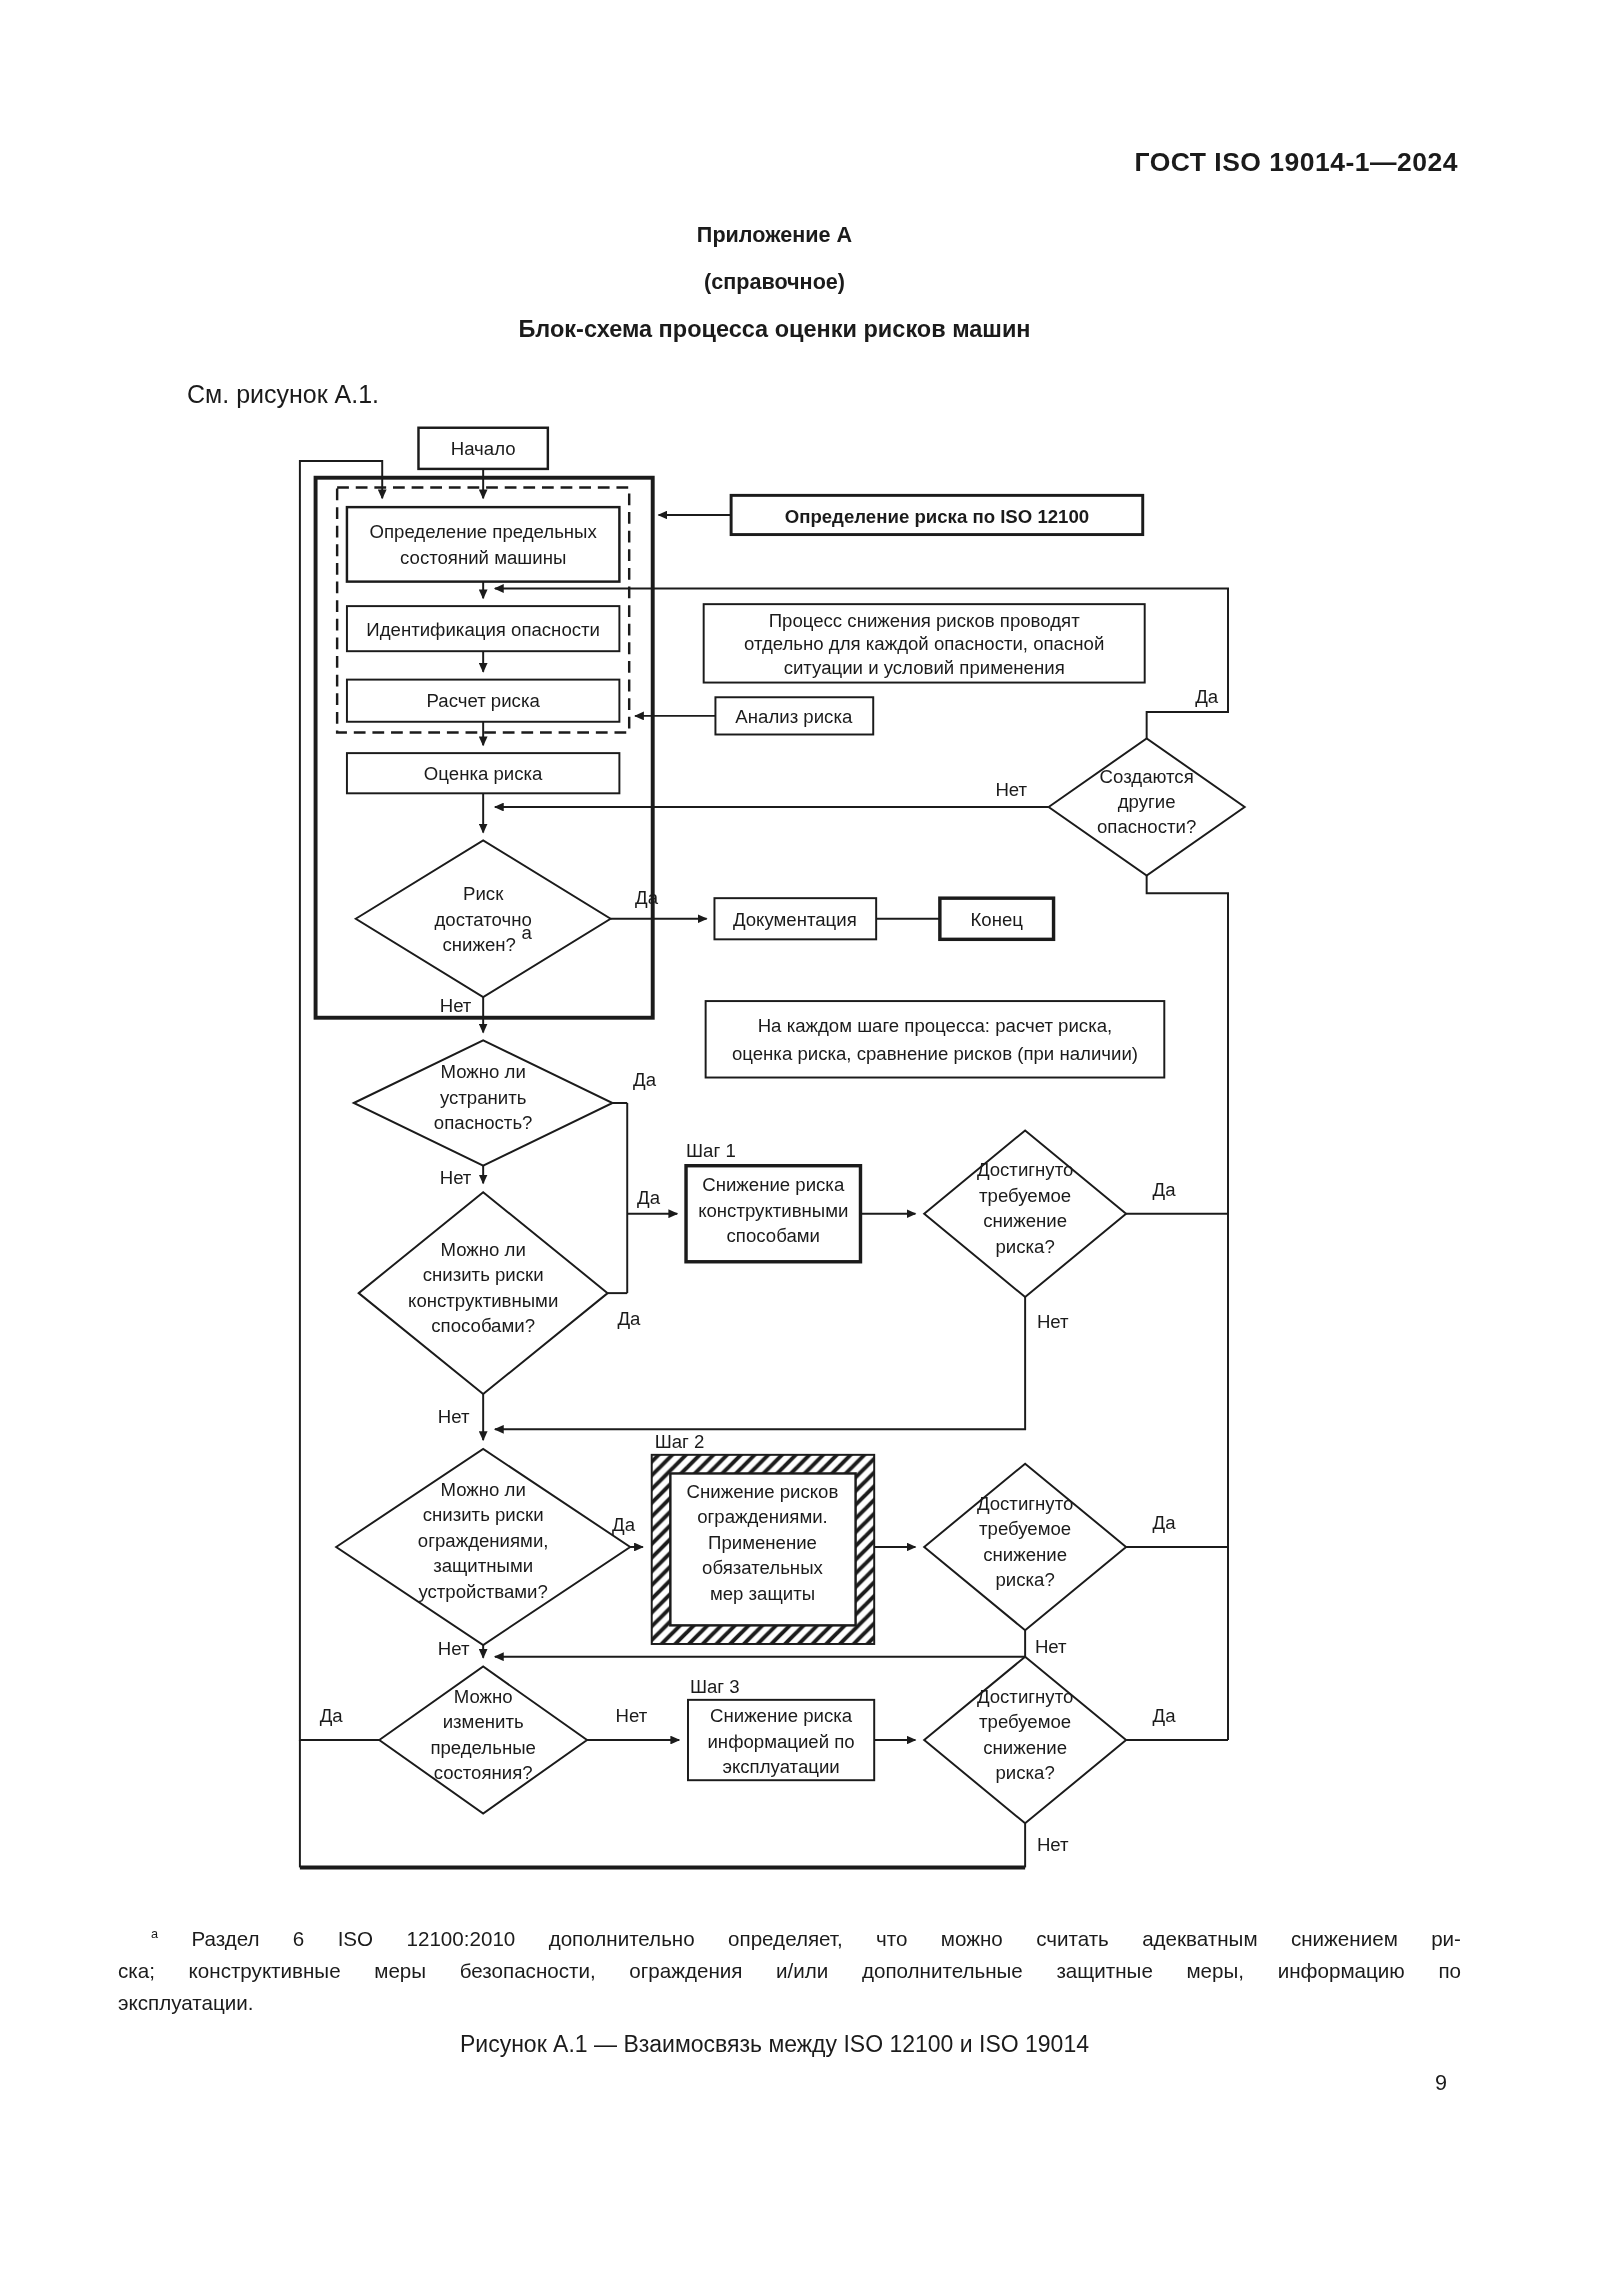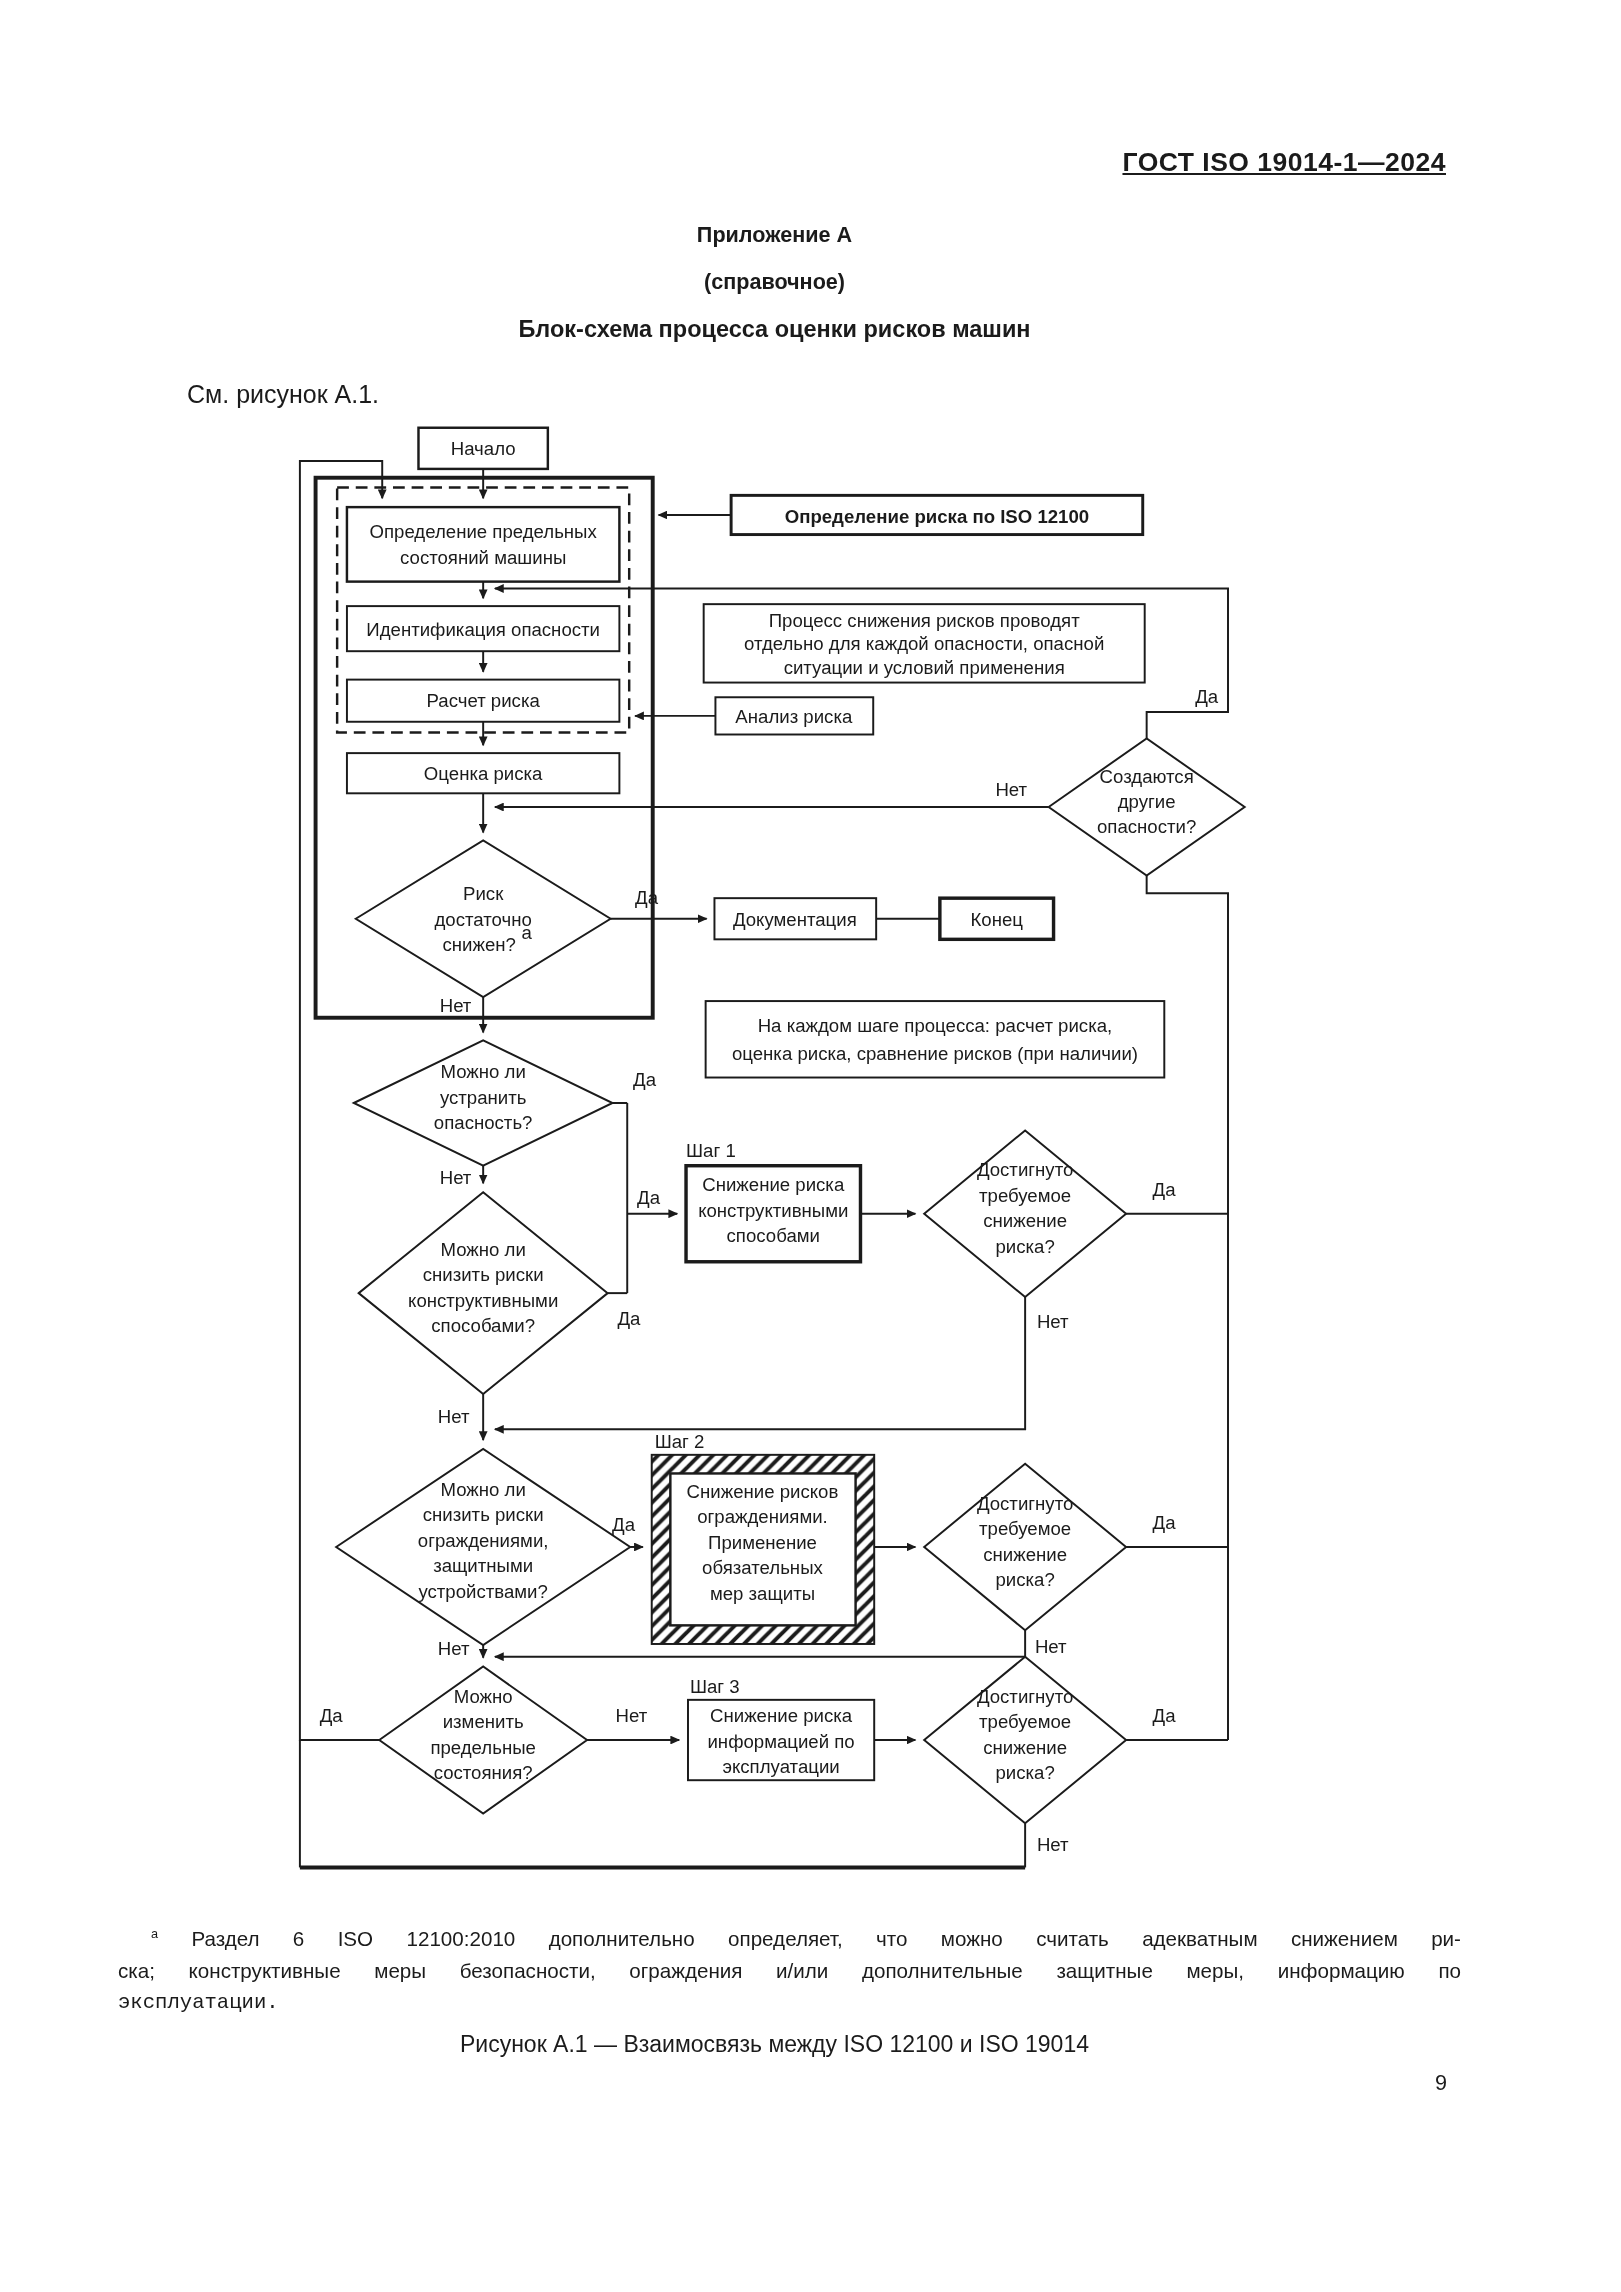--- a/index.html
+++ b/index.html
@@ -6,22 +6,22 @@
   body{
     width:1621px;height:2293px;
     background:#ffffff;
     font-family:"Liberation Sans",sans-serif;
     color:#1b1b1b;
     position:relative;
     overflow:hidden;
   }
   .page{position:absolute;inset:0;}
   .doc-header{
-    position:absolute;top:147px;left:0;right:175px;
-    text-align:right;font-size:26.5px;font-weight:bold;letter-spacing:0.5px;text-decoration:underline;
+    position:absolute;top:147px;left:0;right:163px;
+    text-align:right;font-size:26.5px;font-weight:bold;letter-spacing:0.5px;
   }
   .annex-title{
     position:absolute;top:222px;left:0;width:1549px;
     text-align:center;font-size:21.6px;font-weight:bold;
   }
   .annex-type{
     position:absolute;top:253px;left:0;width:1549px;
     text-align:center;font-size:21.6px;font-weight:bold;margin-top:16px;
   }
   .doc-title{
@@ -40,21 +40,21 @@
   .legend-row{
     position:absolute;top:1878px;left:165px;right:118px;
     display:flex;align-items:center;gap:13.7px;
     font-size:19px;
   }
   .footnote{
     position:absolute;top:1923px;left:118px;width:1343px;
     font-size:20.6px;line-height:32px;
   }
   .fn-line{text-align:justify;text-align-last:justify;}
-  .fn-line.last{text-align:right;text-align-last:left;font-family:Liberation Mono, monospace;}
+  .fn-line.last{text-align:right;text-align-last:left;}
   .fn-line.first{text-indent:33px;}
   sup{font-size:12.7px;line-height:0;}
   .figure-caption{
     position:absolute;top:2031px;left:0;width:1549px;
     text-align:center;font-size:23px;
   }
   .page-number{
     position:absolute;top:2070px;left:0;right:174px;
     text-align:right;font-size:21.6px;
   }

